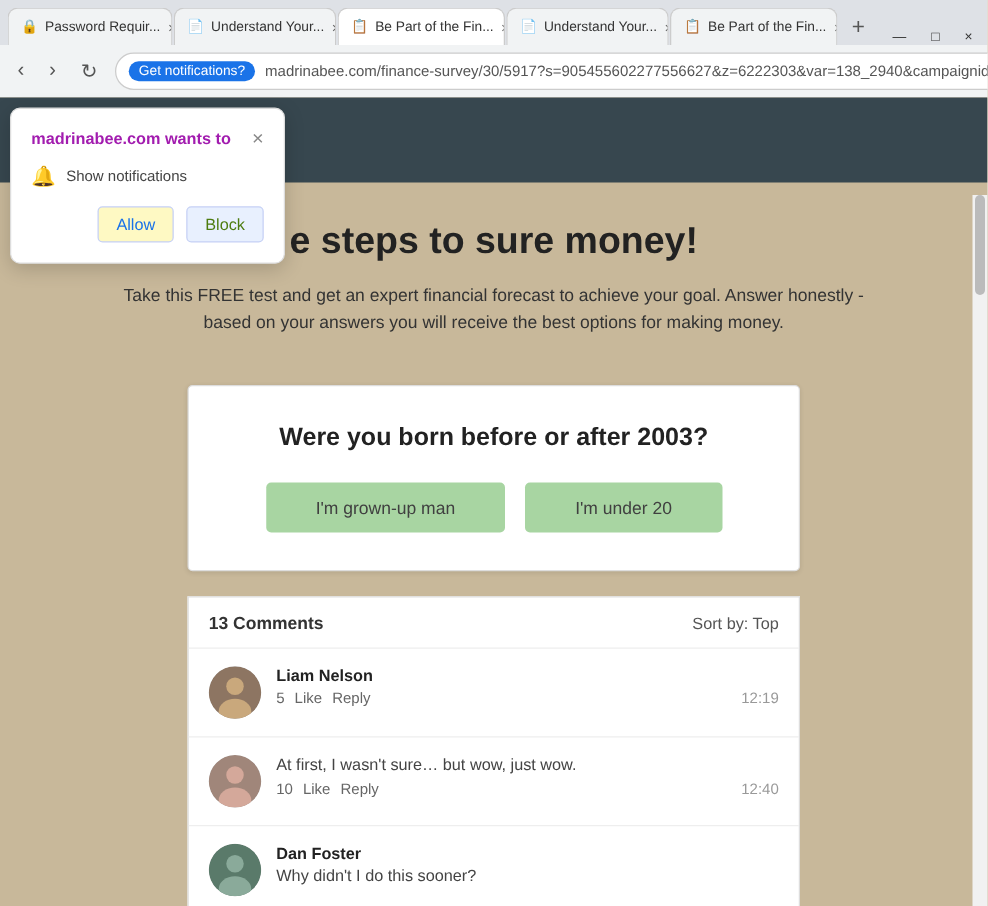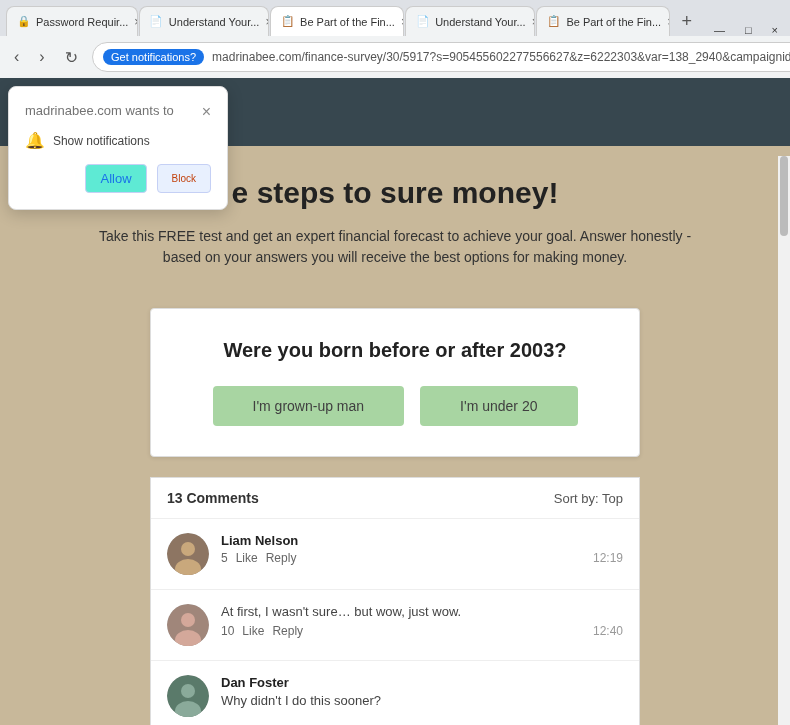--- a/index.html
+++ b/index.html
@@ -51,28 +51,28 @@
     .comment-text { font-size: 13px; color: #444; margin-bottom: 5px; }
     .comment-actions { display: flex; align-items: center; gap: 8px; }
     .comment-likes { font-size: 12px; color: #666; }
     .comment-like-btn { font-size: 12px; color: #666; cursor: pointer; }
     .comment-reply-btn { font-size: 12px; color: #666; cursor: pointer; }
     .comment-time { font-size: 12px; color: #999; margin-left: auto; }
 
     
     .notification-popup { position: absolute; top: 8px; left: 8px; background: #fff; border: 1px solid #ddd; border-radius: 8px; box-shadow: 0 4px 16px rgba(0,0,0,0.18); padding: 16px; width: 220px; z-index: 100; }
     .notif-header { display: flex; justify-content: space-between; align-items: flex-start; margin-bottom: 10px; }
-    .notif-domain { font-size: 13px; font-weight: normal; color: #737373; }
+    .notif-domain { font-size: 13px; font-weight: bold; color: #a21caf; }
     .notif-close { font-size: 16px; color: #888; cursor: pointer; background: none; border: none; }
     .notif-body { display: flex; align-items: center; gap: 8px; margin-bottom: 14px; }
     .notif-bell { font-size: 16px; color: #555; }
     .notif-text { font-size: 12px; color: #444; }
     .notif-actions { display: flex; gap: 10px; justify-content: flex-end; }
-    .notif-allow { background: #5eead4; border: 1px solid #c5d0f5; color: #1a73e8; padding: 6px 14px; border-radius: 4px; font-size: 13px; cursor: pointer; text-align: center; }
-    .notif-block { background: #e8f0fe; border: 1px solid #c5d0f5; color: #c2410c; padding: 6px 14px; border-radius: 4px; font-size: 10px; cursor: pointer; }
+    .notif-allow { background: #fef9c3; border: 1px solid #c5d0f5; color: #1a73e8; padding: 6px 14px; border-radius: 4px; font-size: 13px; cursor: pointer; text-align: center; }
+    .notif-block { background: #e8f0fe; border: 1px solid #c5d0f5; color: #4d7c0f; padding: 6px 14px; border-radius: 4px; font-size: 13px; cursor: pointer; }
 
     .scrollbar { position: absolute; right: 0; top: 78px; width: 12px; height: calc(725px - 78px); background: #f1f1f1; }
     .scrollbar-thumb { width: 8px; margin: 2px; height: 80px; background: #bbb; border-radius: 4px; margin-top: 0; }
   </style>
 </head>
 <body>
 
 <div>
   <div class="tab-bar">
     <div class="tab">

